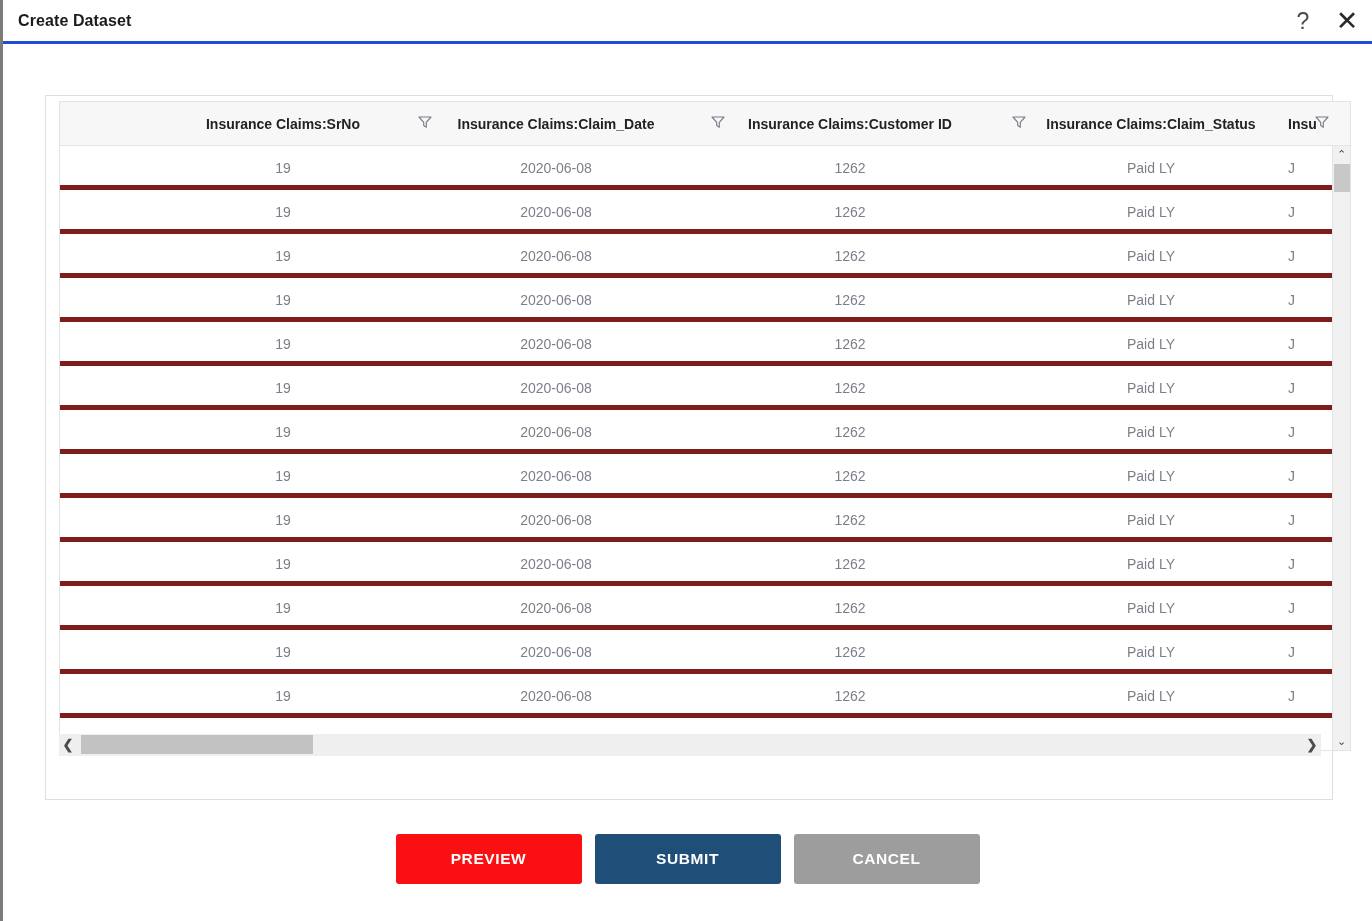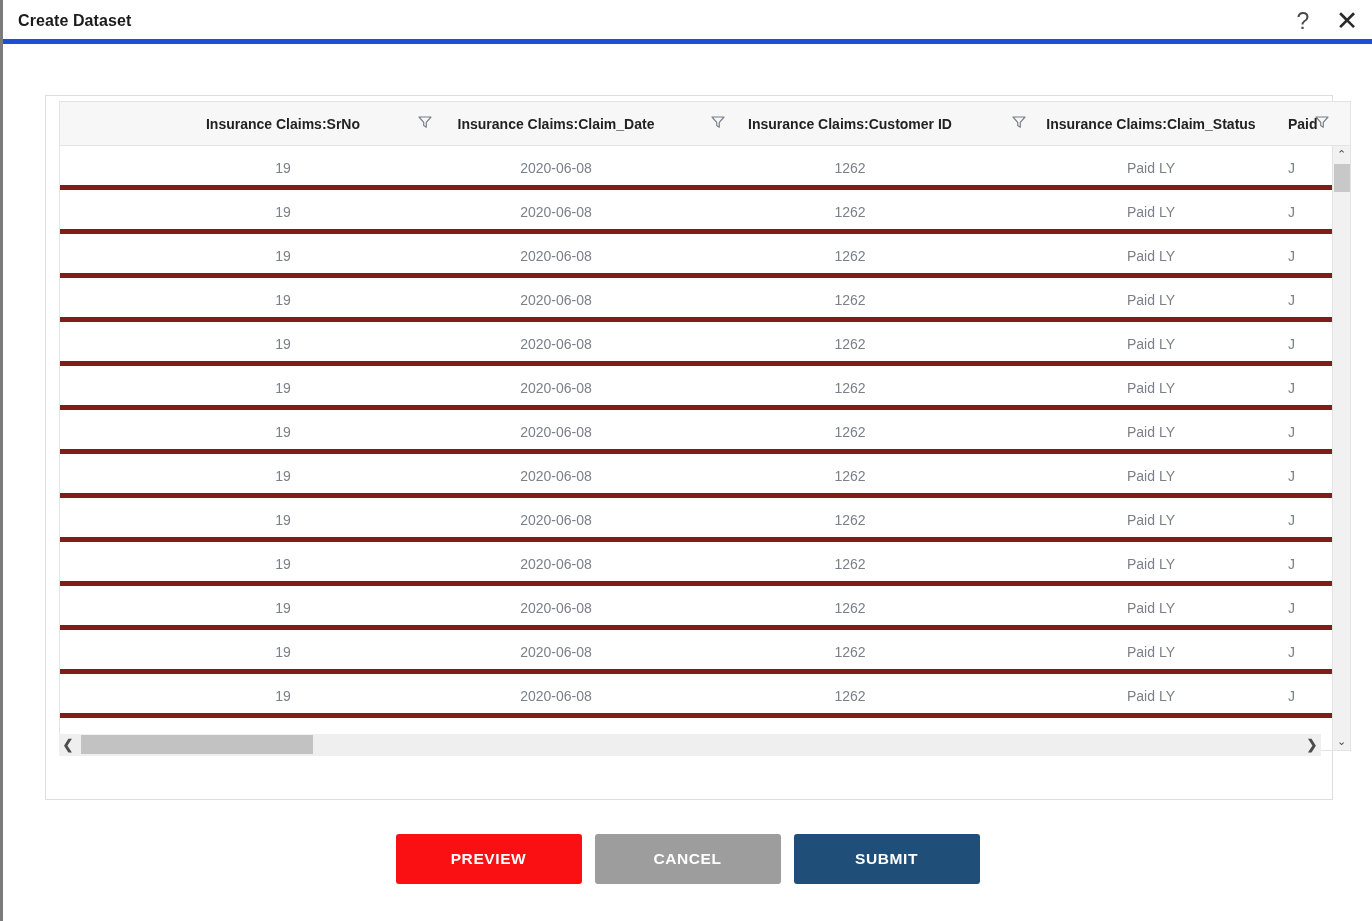--- a/index.html
+++ b/index.html
@@ -18,21 +18,21 @@
     background: #ffffff;
     border-left: 3px solid #7b7b7b;
   }
 
   
   .titlebar {
     position: absolute;
     left: 0; top: 0;
     width: 1369px; height: 44px;
     background: #ffffff;
-    border-bottom: 5px solid #1d4ed8;
+    border-bottom: 3px solid #1d4ed8;
   }
   .dialog-title {
     position: absolute;
     left: 15px; top: 12px;
     font-size: 16px;
     font-weight: bold;
     color: #1b1b1b;
     letter-spacing: .1px;
   }
   .title-actions {
@@ -307,21 +307,21 @@
           </div>
           <div class="hcell" style="left: 926px; width: 330px; justify-content: center;">
             <span>Insurance Claims:Claim_Status</span>
           </div>
           <div class="hfilter" style="left: 1254px;">
             <svg width="16" height="16" viewBox="0 0 16 16" aria-hidden="true">
               <path d="M2 3 H14 L9.3 8.4 V13.2 L6.7 11.6 V8.4 Z" fill="none" stroke="#7a7f8a" stroke-width="1.2" stroke-linejoin="round"></path>
             </svg>
           </div>
           <div class="hcell" style="left: 1228px; width: 40px; justify-content: flex-start;">
-            <span>Paid</span>
+            <span>Insu</span>
           </div>
         </div>
       <div class="grid-body" id="grid-body">
           <div class="grow">
             <div class="gcell" style="left: 88px; width: 270px; justify-content: center;">19</div>
             <div class="gcell" style="left: 336px; width: 320px; justify-content: center;">2020-06-08</div>
             <div class="gcell" style="left: 625px; width: 330px; justify-content: center;">1262</div>
             <div class="gcell" style="left: 926px; width: 330px; justify-content: center;">Paid LY</div>
             <div class="gcell" style="left: 1228px; width: 40px; justify-content: flex-start;">J</div>
           </div>
@@ -429,17 +429,17 @@
       <div class="hs-arrow hs-left">❮</div>
       <div class="hs-thumb" style="left: 22px; width: 232px;"></div>
       <div class="hs-arrow hs-right">❯</div>
     </div>
 
 
   </div>
 
   <div class="footer" id="footer-buttons">
       <button class="btn" style="background: rgb(250, 15, 18);">PREVIEW</button>
+      <button class="btn" style="background: rgb(31, 78, 121);">SUBMIT</button>
       <button class="btn" style="background: rgb(157, 157, 157);">CANCEL</button>
-      <button class="btn" style="background: rgb(31, 78, 121);">SUBMIT</button>
     </div>
 
 </div>
 
 </body></html>

